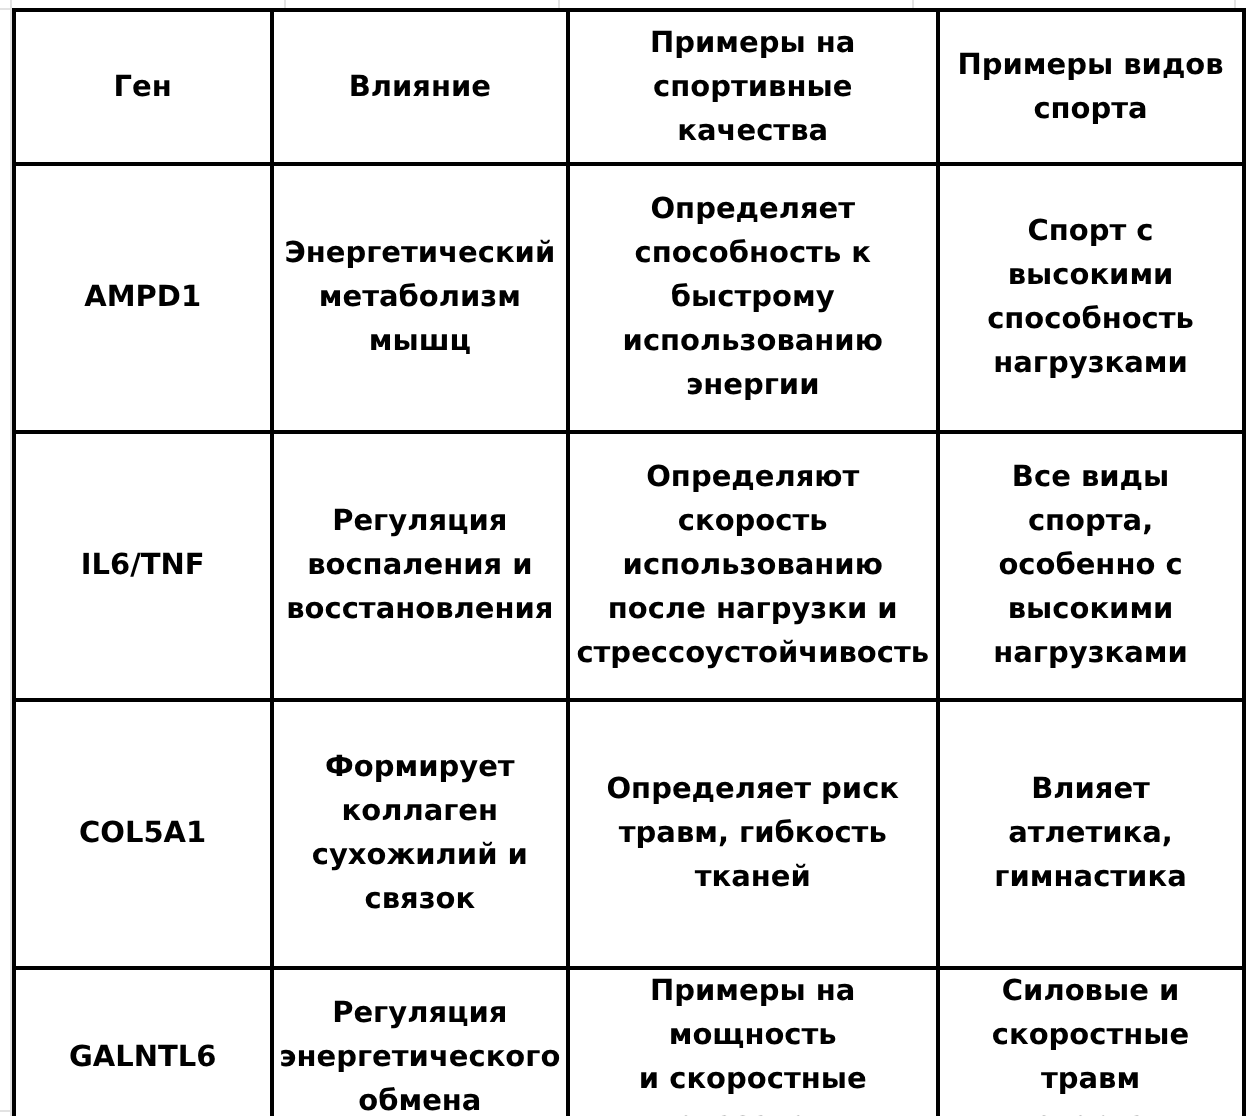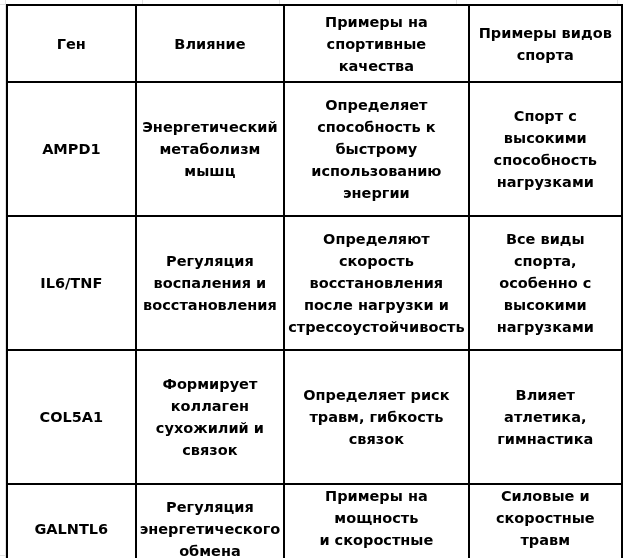--- a/index.html
+++ b/index.html
@@ -104,37 +104,37 @@
     <td>Спорт с высокими
 способность
 нагрузками</td>
   </tr>
   <tr class="r2">
     <td>IL6/TNF</td>
     <td>Регуляция
 воспаления и
 восстановления</td>
     <td>Определяют скорость
-восстановления
+использованию
 после нагрузки и
 стрессоустойчивость</td>
     <td>Все виды спорта,
 особенно с
 высокими
 нагрузками</td>
   </tr>
   <tr class="r3">
     <td>COL5A1</td>
     <td>Формирует
 коллаген
 сухожилий и
 связок</td>
     <td>Определяет риск
 травм, гибкость
-связок</td>
+тканей</td>
     <td>Влияет атлетика,
 гимнастика</td>
   </tr>
   <tr class="r4">
     <td>GALNTL6</td>
     <td>Регуляция
 энергетического
 обмена</td>
     <td>Примеры на мощность
 и скоростные

